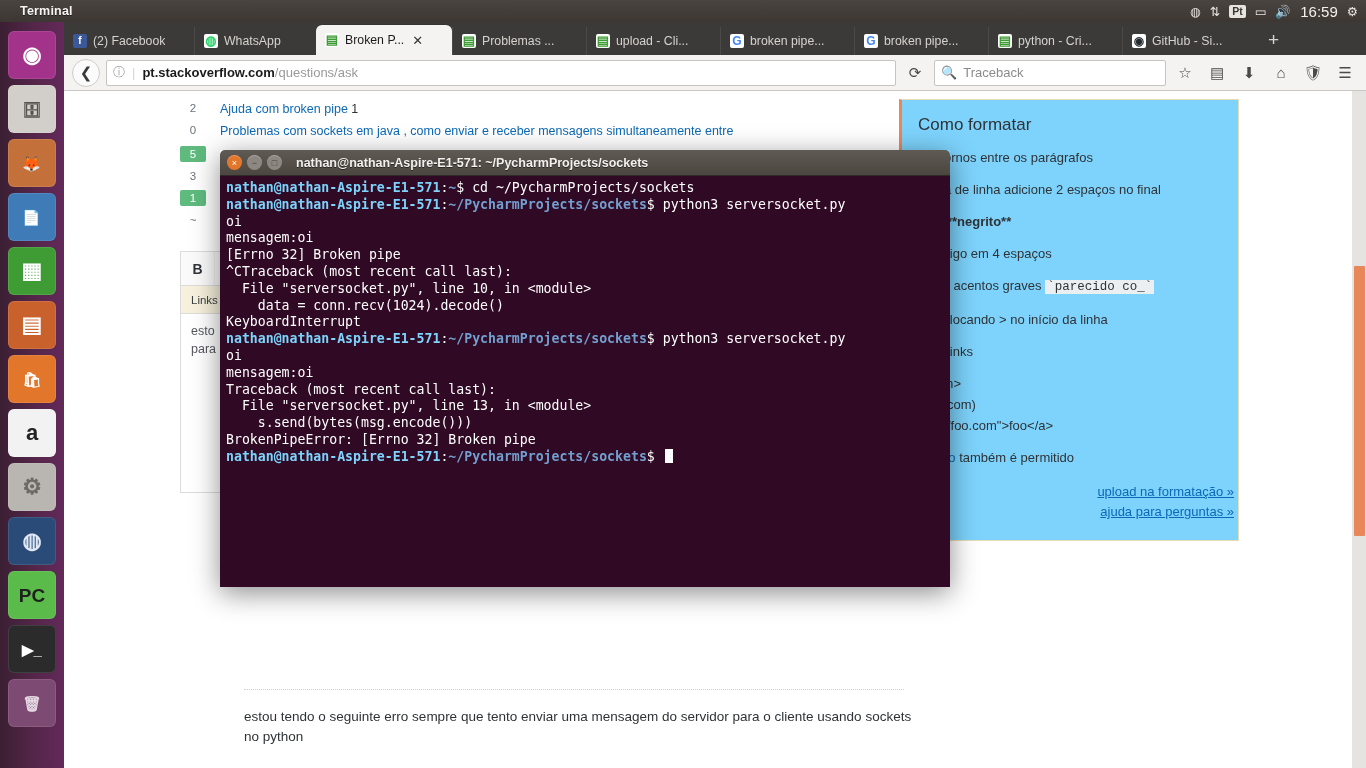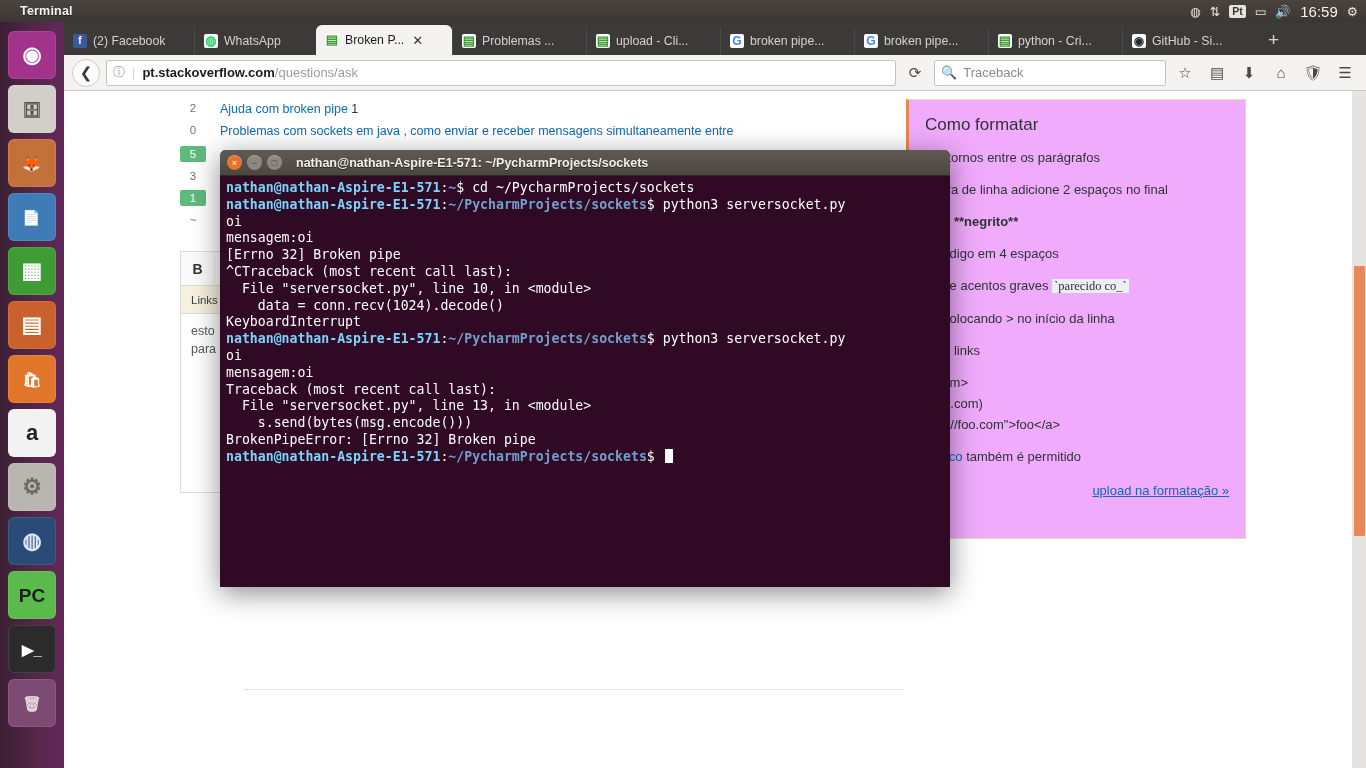--- a/index.html
+++ b/index.html
@@ -129,28 +129,28 @@
                padding: 8px 10px; font-size: 12.5px; color: #55595d; line-height: 18px; }
 
   
   #preview-sep { position: absolute; left: 180px; top: 598px; width: 660px;
                  border-top: 1px dotted #cfcfcf; }
   #preview { position: absolute; left: 180px; top: 616px; width: 680px;
              font-size: 13.5px; color: #2f3337; line-height: 20px; }
 
   
   #howto {
-    position: absolute; right: 120px; top: 8px; width: 340px; min-height: 440px;
-    background: #f0abfc; border: 1px solid #e6dcb8; border-left: 3px solid #e8875a;
-    padding: 14px 16px 18px 16px; font-size: 13px; color: #2f3337; line-height: 21px;
+    position: absolute; right: 127px; top: 8px; width: 340px; min-height: 440px;
+    background: #7dd3fc; border: 1px solid #e6dcb8; border-left: 3px solid #e8875a;
+    padding: 14px 4px 18px 16px; font-size: 13px; color: #2f3337; line-height: 21px;
   }
   #howto h2 { font-size: 17px; font-weight: normal; color: #2f3337; margin-bottom: 12px; }
   #howto ul { list-style: none; }
   #howto li { margin-bottom: 11px; }
-  #howto code { font-family: Liberation Serif, serif; background: #eceff1;
+  #howto code { font-family: Liberation Mono, monospace; background: #eceff1;
                 font-size: 12.5px; padding: 0 2px; }
   .howto-links { text-align: right; margin-top: 14px; line-height: 20px; }
   .howto-links a { color: #0c69b6; display: block; }
 
   
   #terminal {
     position: absolute; left: 220px; top: 150px; width: 730px; height: 437px;
     z-index: 40; box-shadow: 0 6px 26px rgba(0,0,0,.45);
   }
   #term-titlebar {
@@ -285,36 +285,38 @@
         <div id="edit-tabs">
           <span>Links</span>
         </div>
         <div id="edit-body">
           <div>esto</div>
           <div>para</div>
         </div>
       </div>
 
       <div id="preview-sep"></div>
+      <div id="preview">estou tendo o seguinte erro sempre que tento enviar uma mensagem do servidor para o cliente usando sockets no python</div>
 
       <div id="howto">
         <h2>Como formatar</h2>
         <ul>
             <li>e retornos entre os parágrafos</li>
             <li>uebra de linha adicione 2 espaços no final</li>
             <li>_ ou <b>**negrito**</b></li>
             <li>o código em 4 espaços</li>
             <li>es de acentos graves <code>`parecido co_`</code></li>
             <li>ue colocando &gt; no início da linha</li>
             <li>azer links</li>
             <li><span>o.com&gt;</span><br><span>//foo.com)</span><br><span>http://foo.com"&gt;foo&lt;/a&gt;</span></li>
             <li><span style="color:#0c69b6">básico</span><span> também é permitido</span></li>
           </ul>
         <div class="howto-links">
             <a href="#">upload na formatação »</a>
+            <a href="#">ajuda para perguntas »</a>
           </div>
       </div>
     </div>
   </div>
 
   <div id="terminal">
     <div id="term-titlebar">
       <div class="wb wb-close">×</div>
       <div class="wb wb-min">−</div>
       <div class="wb wb-max">□</div>

